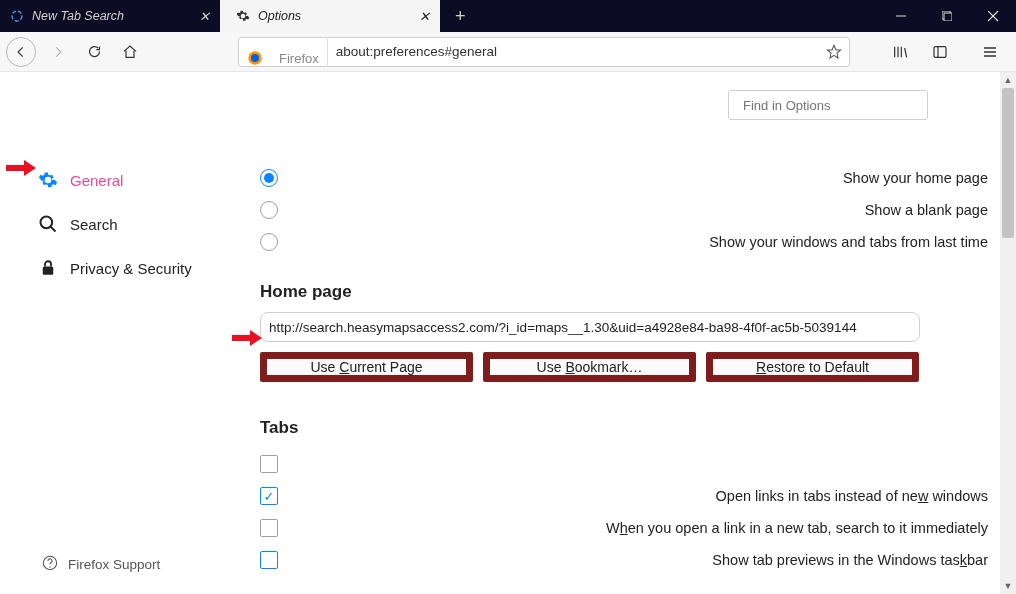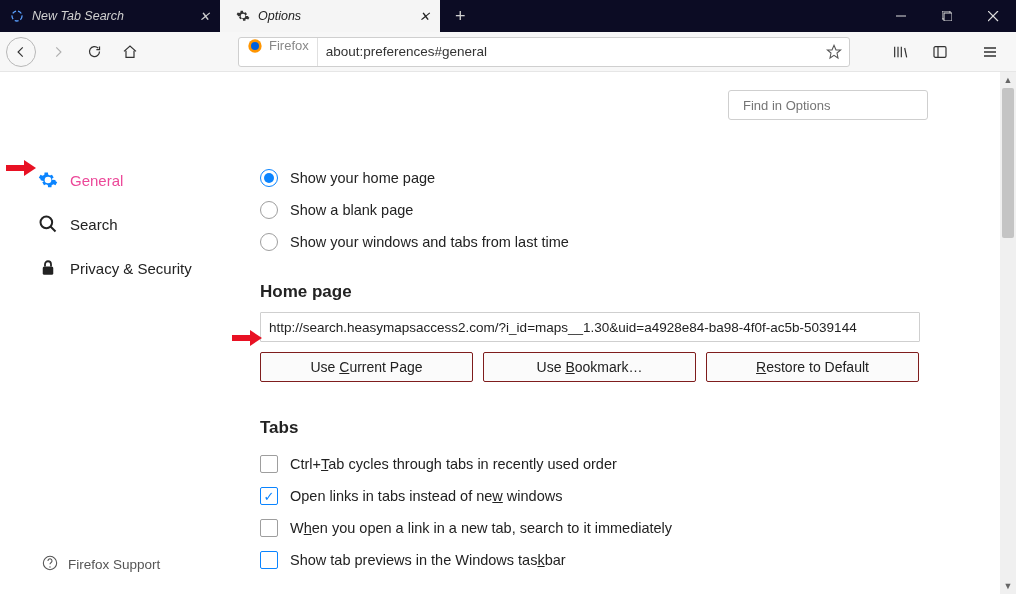--- a/index.html
+++ b/index.html
@@ -15,21 +15,21 @@
   .new-tab { width: 40px; display: flex; align-items: center; justify-content: center; color: #d0d0d0; font-size: 18px; }
   .win-controls { margin-left: auto; display: flex; }
   .win-btn { width: 46px; display: flex; align-items: center; justify-content: center; color: #d0d0d0; }
 
   
   .navbar { height: 40px; background: #f7f7f7; border-bottom: 1px solid #e6e6e6; display: flex; align-items: center; padding: 0 6px; gap: 8px; }
   .nav-btn { width: 28px; height: 28px; display: flex; align-items: center; justify-content: center; color: #444; border-radius: 3px; }
   .nav-btn.back { border: 1px solid #b8b8b8; border-radius: 50%; width: 30px; height: 30px; }
   .nav-btn.fwd { color: #b0b0b0; }
   .urlbar { flex: 1; max-width: 612px; height: 30px; border: 1px solid #cfcfcf; border-radius: 3px; background: #fff; display: flex; align-items: center; margin-left: 86px; }
-  .urlbar .identity { display: flex; align-items: flex-start; gap: 6px; padding: 0 8px; border-right: 1px solid #e0e0e0; height: 100%; color: #888; font-size: 13px; }
+  .urlbar .identity { display: flex; align-items: flex-end; gap: 16px; padding: 0 8px; border-right: 1px solid #e0e0e0; height: 100%; color: #888; font-size: 13px; }
   .urlbar .identity .fflogo { width:16px; height:16px; }
   .urlbar input { flex: 1; border: none; outline: none; padding: 0 8px; font-size: 13.5px; color: #333; }
   .urlbar .star { width: 30px; display: flex; align-items: center; justify-content: center; color: #666; }
   .right-icons { display: flex; gap: 12px; margin-left: auto; margin-right: 6px; color: #333; }
 
   
   .content { position: relative; display: flex; height: calc(594px - 72px); }
   .scrollbar { position: absolute; right: 0; top: 0; bottom: 0; width: 16px; background: #f0f0f0; }
   .scrollbar .up, .scrollbar .down { height: 16px; display: flex; align-items: center; justify-content: center; font-size: 9px; color: #666; }
   .scrollbar .track { position: absolute; top: 16px; bottom: 16px; left: 0; right: 0; }
@@ -39,32 +39,32 @@
   .side-item { display: flex; align-items: center; gap: 12px; padding: 12px 0 12px 38px; font-size: 15px; color: #222; }
   .side-item.active { color: #ec4899; }
   .side-item .icon { width: 20px; height: 20px; display: inline-flex; align-items: center; justify-content: center; }
   .support-row { position: absolute; bottom: 20px; left: 0; right: 0; display: flex; align-items: center; gap: 10px; padding-left: 42px; font-size: 13.5px; color: #555; margin-top: 42px; }
 
   .main { flex: 1; padding: 18px 28px 0 10px; overflow: hidden; }
   .find-box { float: right; width: 200px; height: 30px; border: 1px solid #cfcfcf; border-radius: 3px; display: flex; align-items: center; padding: 0 8px; gap: 6px; color: #888; font-size: 13px; margin-right: 60px; }
   .find-box input { border: none; outline: none; flex: 1; font-size: 13px; }
 
   .section { clear: both; padding-top: 42px; }
-  .radio-row, .check-row { display: flex; align-items: center; gap: 12px; padding: 7px 0; font-size: 14.5px; color: #222; }
+  .radio-row, .check-row { display: flex; align-items: center; gap: 12px; padding: 7px 0; font-size: 14.5px; color: #222; justify-content: space-between; }
   .radio { width: 18px; height: 18px; border: 1px solid #9e9e9e; border-radius: 50%; display: inline-flex; align-items: center; justify-content: center; background: #fff; }
   .radio.checked { border-color: #0a84ff; }
   .radio.checked::after { content: ""; width: 10px; height: 10px; background: #0a84ff; border-radius: 50%; }
   .chk { width: 18px; height: 18px; border: 1px solid #9e9e9e; border-radius: 2px; display: inline-flex; align-items: center; justify-content: center; background: #fff; font-size: 13px; color: #0a84ff; }
   .chk.checked { border-color: #0a84ff; }
   .chk.hl { border-color: #0a84ff; }
 
   .heading { font-size: 17px; font-weight: 600; color: #222; padding: 24px 0 10px 0; }
-  .url-input { width: 660px; height: 30px; border: 1px solid #cfcfcf; border-radius: 1px; padding: 0 8px; font-size: 13.5px; color: #222; outline: none; }
+  .url-input { width: 660px; height: 30px; border: 1px solid #cfcfcf; border-radius: 8px; padding: 0 8px; font-size: 13.5px; color: #222; outline: none; }
   .btn-row { display: flex; gap: 10px; margin-top: 10px; }
-  .btn { flex: 1; max-width: 213px; height: 30px; border: 1px solid #7f1d1d; border-radius: 2px; background: #fbfbfb; font-size: 14px; color: #222; display: flex; align-items: center; justify-content: center; }
+  .btn { flex: 1; max-width: 213px; height: 30px; border: 7px solid #7f1d1d; border-radius: 2px; background: #fbfbfb; font-size: 14px; color: #222; display: flex; align-items: center; justify-content: center; }
 
   .arrow { position: absolute; width: 30px; height: 16px; }
   .arrow svg path { fill: #e81123; }
 
   .ul { text-decoration: underline; }
 </style>
 </head>
 <body>
 
 <div class="titlebar">
@@ -247,21 +247,20 @@
             <span>Use <span class="ul">B</span>ookmark…</span>
           </button>
         <button class="btn">
             <span><span class="ul">R</span>estore to Default</span>
           </button>
       </div>
 
       <div class="heading" style="padding-top:36px">Tabs</div>
       <label class="check-row">
         <span class="chk"></span>
-        <span>Ctrl+<span class="ul">T</span>ab cycles through tabs in recently used order</span>
       </label>
       <label class="check-row">
         <span class="chk checked">✓</span>
         <span><span>Open links in tabs instead of ne</span><span class="ul">w</span><span> windows</span></span>
       </label>
       <label class="check-row">
         <span class="chk"></span>
         <span><span>W</span><span class="ul">h</span><span>en you open a link in a new tab, search to it immediately</span></span>
       </label>
       <label class="check-row">

